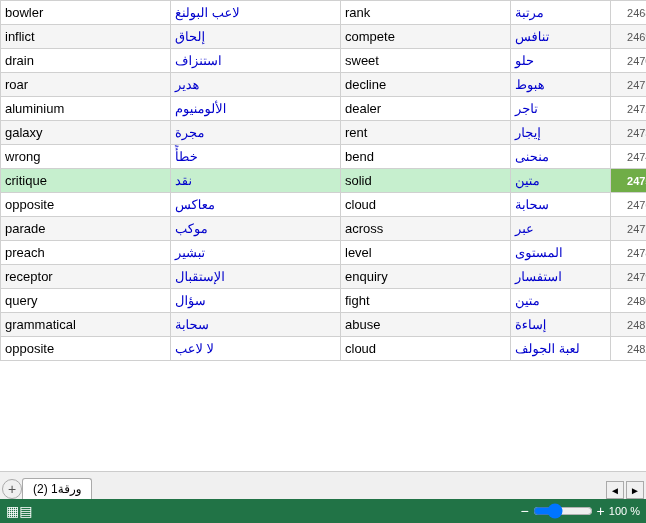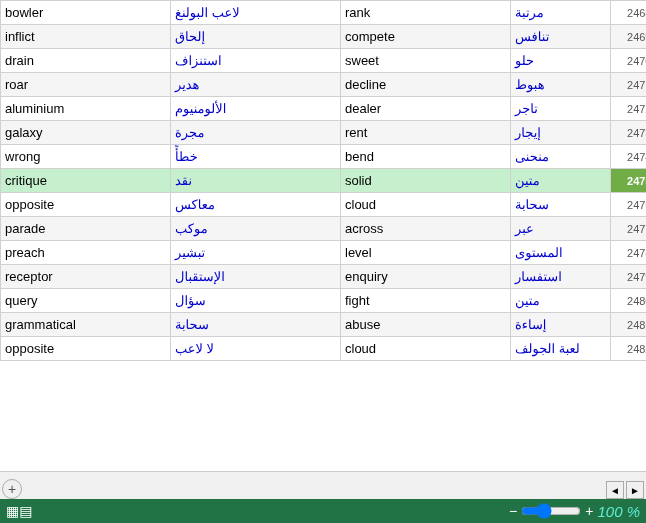--- a/index.html
+++ b/index.html
@@ -134,23 +134,22 @@
     .zoom-controls {
       margin-left: auto;
       display: flex;
       align-items: center;
       gap: 4px;
       color: #fff;
       font-size: 12px;
     }
 
     .zoom-percent {
-      color: #5eead4;
-      font-size: 15px;
-      font-style: italic;
+      color: #ffffff;
+      font-size: 11px;
     }
 
     .bottom-combined {
       display: flex;
       flex-direction: column;
     }
 
     .tab-row {
       height: 28px;
       background: #f0f0f0;
@@ -293,20 +292,21 @@
             <td class="ar-word">لعبة الجولف</td>
             <td class="row-num">2482</td>
           </tr>
         </tbody>
     </table>
   </div>
 
   <div class="bottom-combined">
     <div class="tab-row">
       <button class="add-sheet-btn">+</button>
+      <div class="sheet-tab">ورقة1 (2)</div>
       <div class="nav-arrows">
         <button class="nav-arrow">◄</button>
         <button class="nav-arrow">►</button>
       </div>
     </div>
     <div class="statusbar-row">
       <span class="status-icon">▦</span>
       <span class="status-icon">▤</span>
       <div class="zoom-controls">
         <span class="status-icon">−</span>

